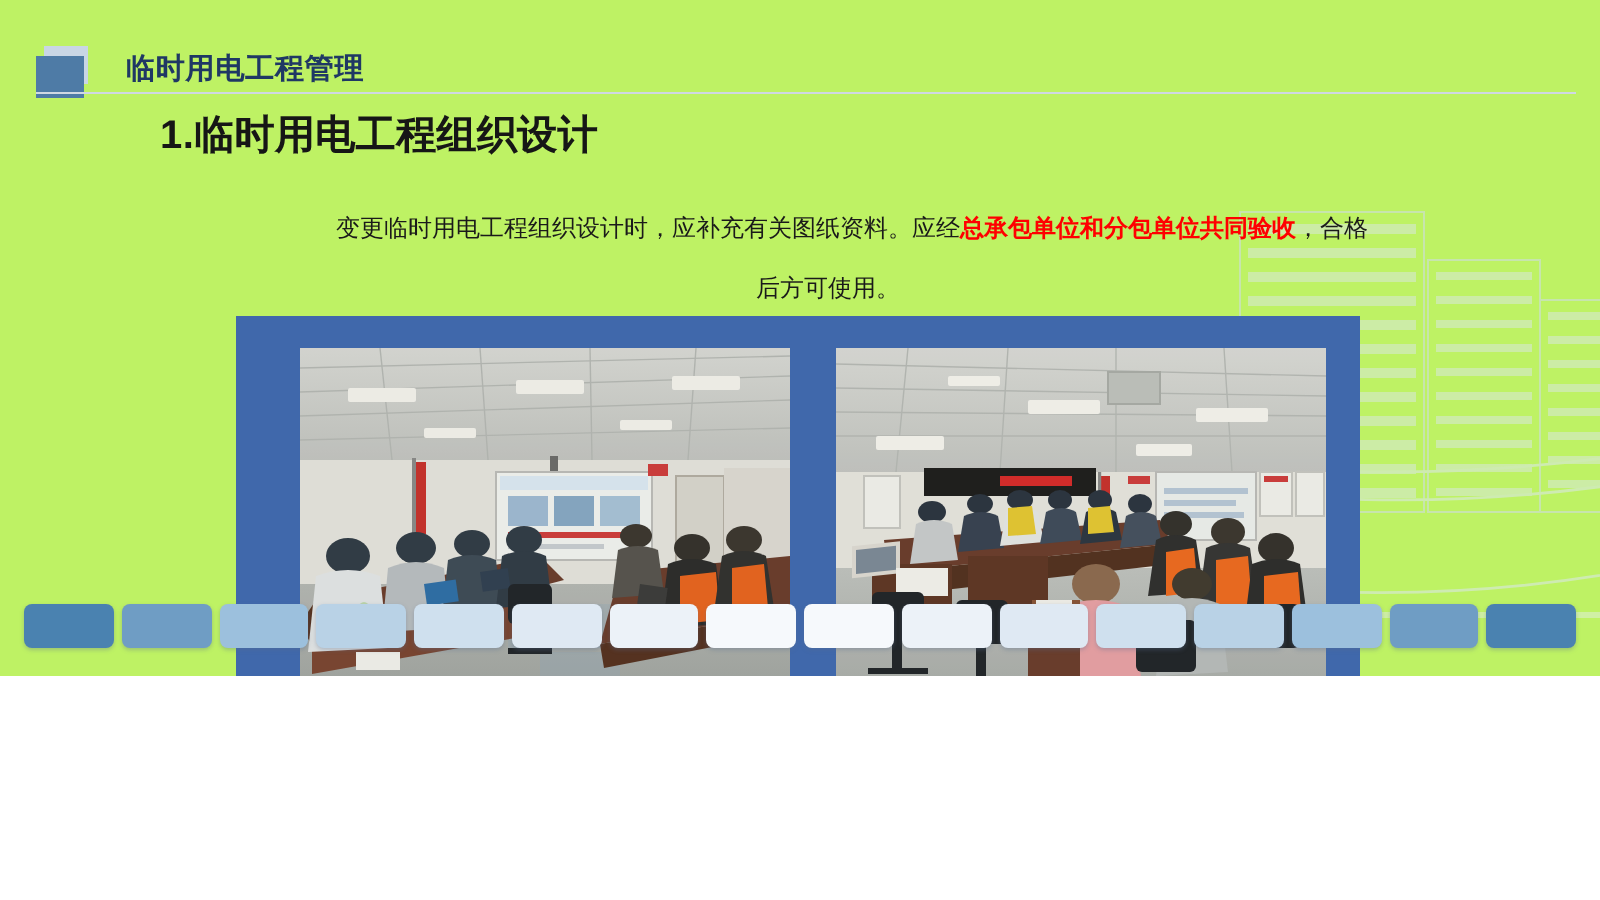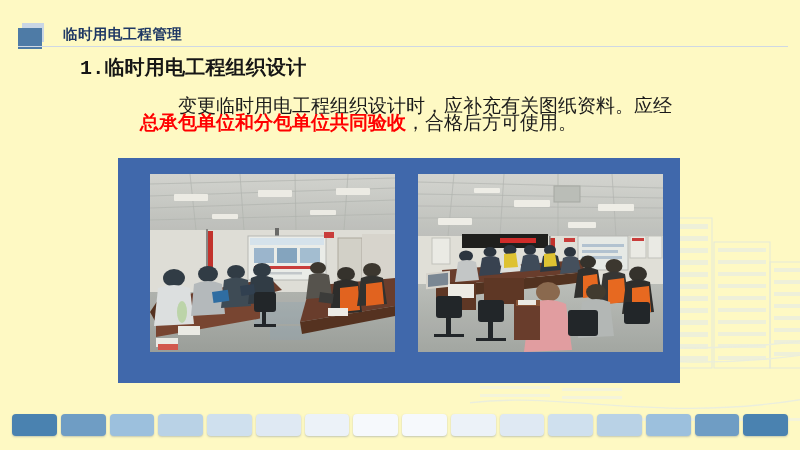--- a/index.html
+++ b/index.html
@@ -3,24 +3,24 @@
 <meta charset="utf-8">
 <style>
   html, body {
     margin: 0;
     padding: 0;
     background: #ffffff;
   }
   #slide {
     position: relative;
     width: 800px;
-    height: 450px;
+    height: 338px;
     overflow: hidden;
-    background: #fef9c3;
-    font-family: Liberation Mono, monospace;
+    background: #bef264;
+    font-family: Liberation Sans, sans-serif;
   }
 
   
   .watermark {
     position: absolute;
     right: -10px;
     bottom: 0px;
     width: 340px;
     height: 260px;
     opacity: 0.55;
@@ -82,24 +82,24 @@
     white-space: nowrap;
     margin-left: 42px;
   }
 
   
   .body-text {
     position: absolute;
     left: 140px;
     top: 99px;
     width: 548px;
-    font-size: 19px;
-    line-height: 17px;
+    font-size: 12px;
+    line-height: 30px;
     color: #1a1a1a;
-    text-align: left;
+    text-align: center;
     text-indent: 2em;
   }
   .body-text .hl {
     color: #ff0000;
     font-weight: bold;
   }
 
   
   .panel {
     position: absolute;

